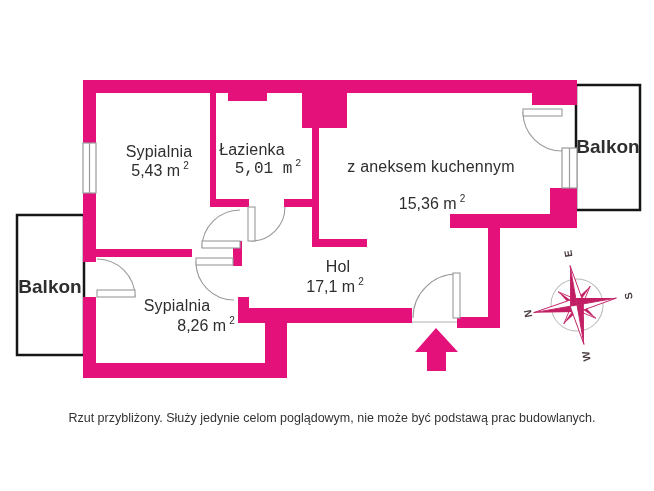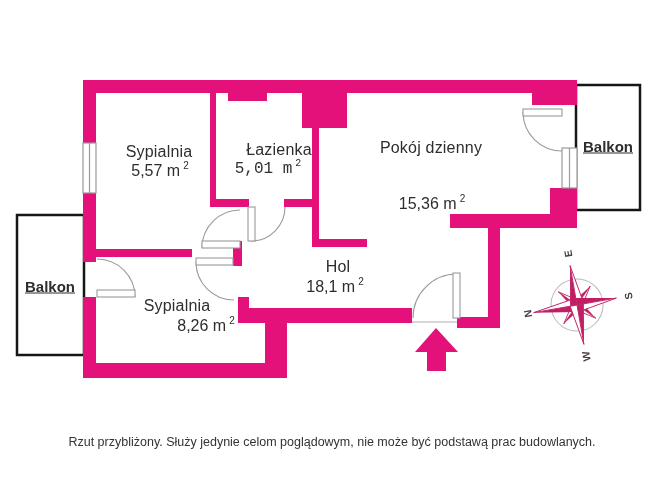--- a/index.html
+++ b/index.html
@@ -9,22 +9,22 @@
   }
   #plan-svg{position:absolute;left:0;top:0;}
   .wall{fill:var(--wall);}
   .lbl{
     position:absolute;transform:translate(-50%,-50%);
     white-space:nowrap;color:var(--text);line-height:1;
   }
   .room-name{font-weight:normal;font-size:16px;letter-spacing:0.2px;}
   .room-area{font-size:16px;}
   .sup{font-size:10px;vertical-align:7px;margin-left:3px;}
-  .balcony-label{font-weight:bold;font-size:15px;text-decoration:underline;}
-  .caption{font-size:12.5px;color:var(--caption);margin-top:24px;}
+  .balcony-label{font-weight:bold;font-size:19px;}
+  .caption{font-size:12.5px;color:var(--caption);}
 </style>
 </head>
 <body>
 
 <div id="stage">
 
   <svg id="plan-svg" width="654" height="491" viewBox="0 0 654 491">
 
     <g>
       <rect x="17" y="215" width="67" height="140" fill="#ffffff" style="stroke:var(--balcony)" stroke-width="2.5"></rect>
@@ -144,30 +144,30 @@
       <g font-size="10.5" font-weight="bold" text-anchor="middle" style="fill:var(--compass_letter);font-family:'Liberation Sans',sans-serif;">
         <text x="0" y="-50" dominant-baseline="central">N</text>
         <text x="52" y="0" dominant-baseline="central">E</text>
         <text x="0" y="52" dominant-baseline="central">S</text>
         <text x="-52" y="0" dominant-baseline="central">W</text>
       </g>
     </g>
   </svg>
 
   <div class="lbl room-name" style="left:159px;top:152px;">Sypialnia</div>
-  <div class="lbl room-area" style="left:160px;top:170px;"><span>5,57 m</span><span class="sup">2</span></div>
+  <div class="lbl room-area" style="left:160px;top:170px;"><span>5,43 m</span><span class="sup">2</span></div>
 
-  <div class="lbl room-name" style="left:279px;top:150px;">Łazienka</div>
+  <div class="lbl room-name" style="left:252px;top:150px;">Łazienka</div>
   <div class="lbl room-area" style="left:268px;top:168px;font-family:Liberation Mono, monospace;"><span>5,01 m</span><span class="sup">2</span></div>
 
-  <div class="lbl room-name" style="left:431px;top:148px;">Pokój dzienny</div>
+  <div class="lbl room-name" style="left:431px;top:167px;">z aneksem kuchennym</div>
   <div class="lbl room-area" style="left:432px;top:187px;margin-top:16px;"><span>15,36 m</span><span class="sup">2</span></div>
 
   <div class="lbl room-name" style="left:335px;top:267px;padding-left:6px;">Hol</div>
-  <div class="lbl room-area" style="left:335px;top:286px;"><span>18,1 m</span><span class="sup">2</span></div>
+  <div class="lbl room-area" style="left:335px;top:286px;"><span>17,1 m</span><span class="sup">2</span></div>
 
   <div class="lbl room-name" style="left:177px;top:306px;">Sypialnia</div>
   <div class="lbl room-area" style="left:177px;top:325px;margin-left:29px;"><span>8,26 m</span><span class="sup">2</span></div>
 
   <div class="lbl balcony-label" style="left:50px;top:286px;">Balkon</div>
   <div class="lbl balcony-label" style="left:608px;top:146px;">Balkon</div>
 
   <div class="lbl caption" style="left:332px;top:418px;">Rzut przybliżony. Służy jedynie celom poglądowym, nie może być podstawą prac budowlanych.</div>
 
 </div>

